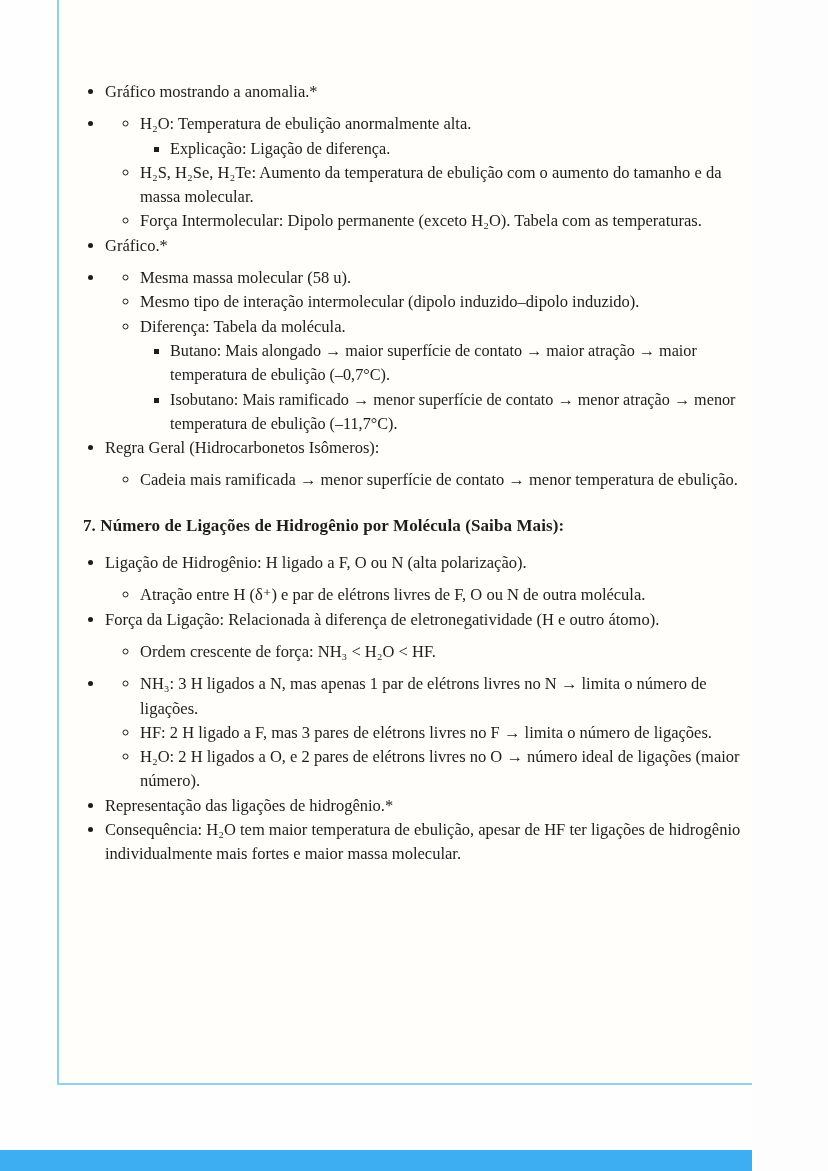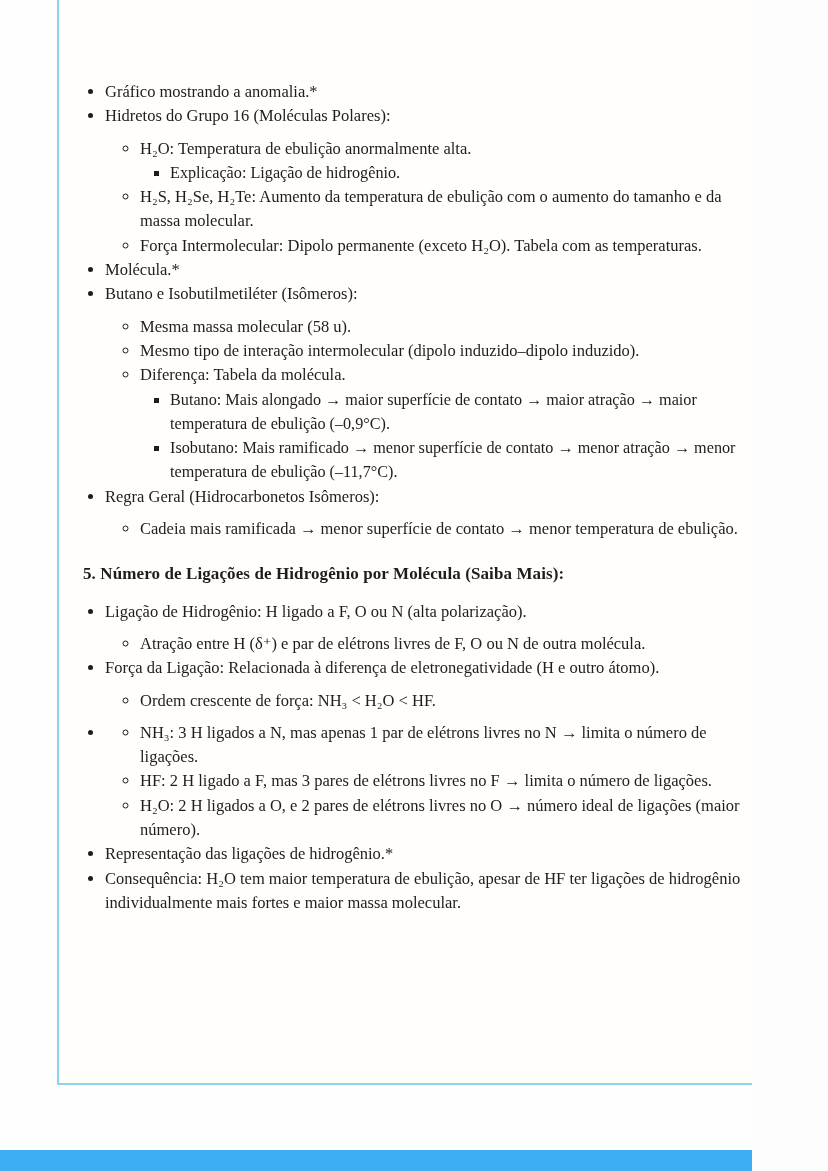--- a/index.html
+++ b/index.html
@@ -52,74 +52,72 @@
 <body>
 
 <div class="canvas">
   <div class="doc-frame">
 
     <ul class="lv1">
       <li>
         <span>Gráfico mostrando a anomalia.*</span>
       </li>
       <li>
-        <span>Hidretos do Grupo 16 (Moléculas Polares):</span>
         <ul class="lv2">
           <li>
             <span>H₂O: Temperatura de ebulição anormalmente alta.</span>
             <ul class="lv3">
               <li>
-                <span>Explicação: Ligação de hidrogênio.</span>
+                <span>Explicação: Ligação de diferença.</span>
               </li>
             </ul>
           </li>
           <li>
             <span>H₂S, H₂Se, H₂Te: Aumento da temperatura de ebulição com o aumento do tamanho e da massa molecular.</span>
           </li>
           <li>
             <span>Força Intermolecular: Dipolo permanente (exceto H₂O). Tabela com as temperaturas.</span>
           </li>
         </ul>
       </li>
       <li>
-        <span>Molécula.*</span>
+        <span>Gráfico.*</span>
       </li>
       <li>
-        <span>Butano e Isobutilmetiléter (Isômeros):</span>
         <ul class="lv2">
           <li>
             <span>Mesma massa molecular (58 u).</span>
           </li>
           <li>
             <span>Mesmo tipo de interação intermolecular (dipolo induzido–dipolo induzido).</span>
           </li>
           <li>
             <span>Diferença: Tabela da molécula.</span>
             <ul class="lv3">
               <li>
-                <span>Butano: Mais alongado → maior superfície de contato → maior atração → maior temperatura de ebulição (–0,9°C).</span>
+                <span>Butano: Mais alongado → maior superfície de contato → maior atração → maior temperatura de ebulição (–0,7°C).</span>
               </li>
               <li>
                 <span>Isobutano: Mais ramificado → menor superfície de contato → menor atração → menor temperatura de ebulição (–11,7°C).</span>
               </li>
             </ul>
           </li>
         </ul>
       </li>
       <li>
         <span>Regra Geral (Hidrocarbonetos Isômeros):</span>
         <ul class="lv2">
           <li>
             <span>Cadeia mais ramificada → menor superfície de contato → menor temperatura de ebulição.</span>
           </li>
         </ul>
       </li>
     </ul>
 
-    <h3 class="heading">5. Número de Ligações de Hidrogênio por Molécula (Saiba Mais):</h3>
+    <h3 class="heading">7. Número de Ligações de Hidrogênio por Molécula (Saiba Mais):</h3>
 
     <ul class="lv1">
       <li>
         <span>Ligação de Hidrogênio: H ligado a F, O ou N (alta polarização).</span>
         <ul class="lv2">
           <li>
             <span>Atração entre H (δ⁺) e par de elétrons livres de F, O ou N de outra molécula.</span>
           </li>
         </ul>
       </li>

